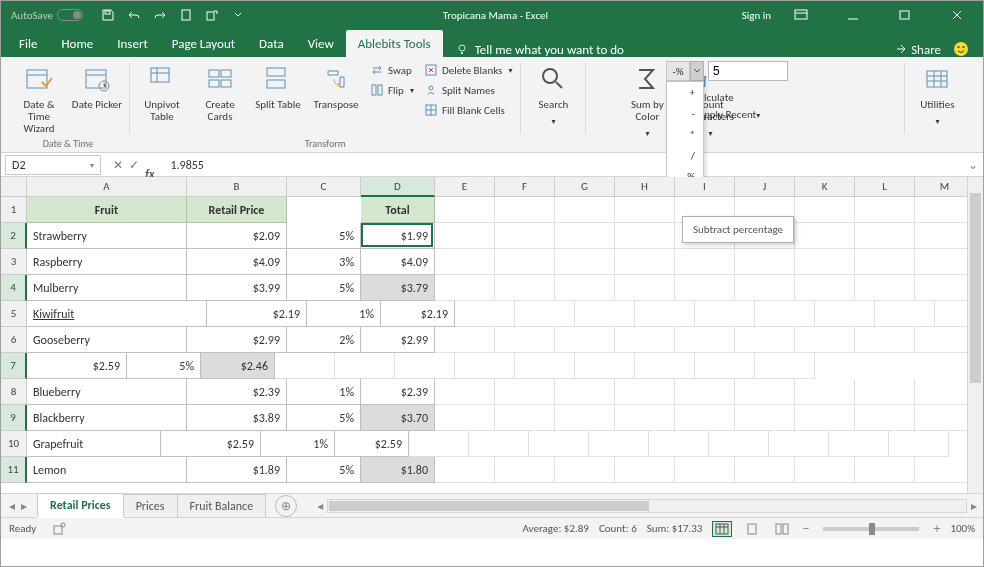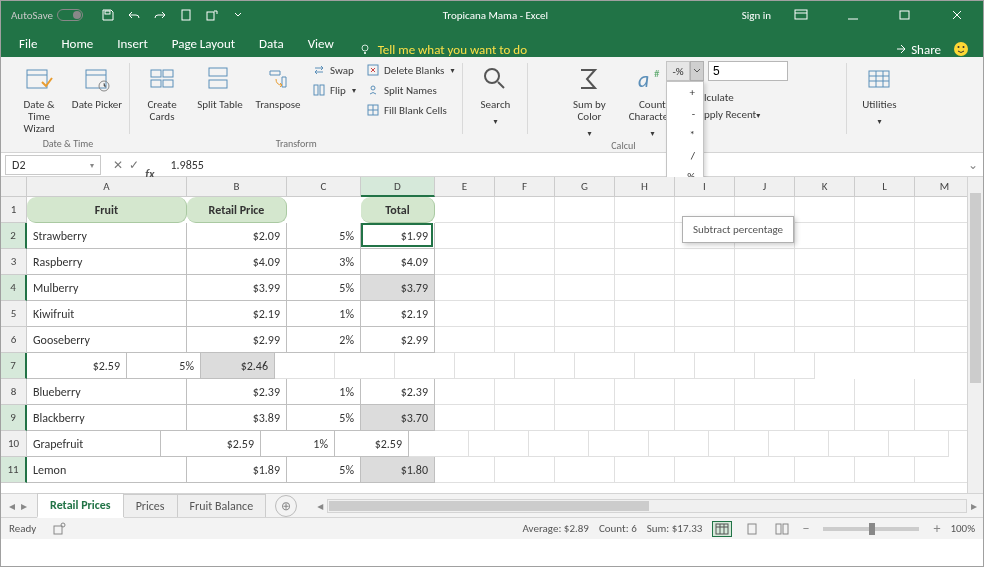--- a/index.html
+++ b/index.html
@@ -14,21 +14,21 @@
 .qat-btn { width: 22px; height: 22px; display: flex; align-items: center; justify-content: center; color: #fff; }
 .title-center { flex: 1; text-align: center; }
 .title-right { display: flex; align-items: center; gap: 8px; }
 .title-right .win-btn { width: 44px; height: 28px; display: flex; align-items: center; justify-content: center; color: #fff; }
 svg { display: block; }
 
 
 .menu { height: 28px; background: #217346; display: flex; align-items: flex-end; padding: 0 6px; gap: 0; color: #fff; font-size: 13px; }
 .menu-item { padding: 6px 12px; cursor: pointer; }
 .menu-item.active { background: #f3f3f3; color: #217346; border-radius: 2px 2px 0 0; }
-.tell-me { display: flex; align-items: center; gap: 6px; color: #fde047; margin-left: 12px; }
+.tell-me { display: flex; align-items: center; gap: 6px; color: #ffffff; margin-left: 12px; }
 .share-area { margin-left: auto; display: flex; align-items: center; gap: 12px; padding-right: 8px; }
 
 
 .ribbon { height: 96px; background: #f3f3f3; border-bottom: 1px solid #d4d4d4; display: flex; padding: 4px 6px 0 6px; position: relative; }
 .group { display: flex; flex-direction: column; align-items: center; padding: 0 6px; }
 .group-sep { width: 1px; background: #d9d9d9; margin: 2px 0 18px 0; }
 .group-body { display: flex; align-items: flex-start; gap: 6px; flex: 1; }
 .group-label { font-size: 10px; color: #6e6e6e; margin-top: auto; padding-bottom: 2px; }
 .big-btn { display: flex; flex-direction: column; align-items: center; justify-content: flex-start; width: 52px; padding-top: 2px; gap: 4px; font-size: 11px; text-align: center; line-height: 12px; color: #3b3b3b; }
 .big-btn .icon-box { width: 32px; height: 32px; display: flex; align-items: center; justify-content: center; }
@@ -58,21 +58,21 @@
 .corner { position: absolute; top: 0; left: 0; width: 26px; height: 20px; background: #f0f0f0; border-right: 1px solid #ccc; border-bottom: 1px solid #ccc; }
 .col-headers { position: absolute; top: 0; left: 26px; height: 20px; display: flex; }
 .col-h { background: #f0f0f0; border-right: 1px solid #ccc; border-bottom: 1px solid #ccc; display: flex; align-items: center; justify-content: center; font-size: 11px; color: #444; }
 .col-h.active { background: #d6e9da; border-bottom: 2px solid #217346; }
 .row-headers { position: absolute; top: 20px; left: 0; width: 26px; }
 .row-h { height: 26px; background: #f0f0f0; border-right: 1px solid #ccc; border-bottom: 1px solid #ccc; display: flex; align-items: center; justify-content: center; font-size: 11px; color: #444; }
 .row-h.active { background: #d6e9da; border-right: 2px solid #217346; }
 .cells { position: absolute; top: 20px; left: 26px; }
 .row { display: flex; height: 26px; }
 .cell { border-right: 1px solid #e0e0e0; border-bottom: 1px solid #e0e0e0; padding: 0 6px; display: flex; align-items: center; font-size: 12px; background: #fff; }
-.cell.header-cell { background: #d4e7ce; font-weight: bold; justify-content: center; border-right: 1px solid #aac9a2; border-bottom: 1px solid #aac9a2; border-radius: 9px; }
+.cell.header-cell { background: #d4e7ce; font-weight: bold; justify-content: center; border-right: 1px solid #aac9a2; border-bottom: 1px solid #aac9a2; }
 .cell.data-border { border-right: 1px solid #bfbfbf; border-bottom: 1px solid #bfbfbf; }
 .cell.num { justify-content: flex-end; }
 .cell.sel { background: #dcdcdc; }
 .active-cell-ring { position: absolute; border: 2px solid #217346; pointer-events: none; }
 .vscroll { position: absolute; top: 0; right: 0; width: 16px; bottom: 0; background: #f0f0f0; border-left: 1px solid #d4d4d4; }
 .vscroll-thumb { position: absolute; top: 16px; left: 2px; right: 2px; height: 190px; background: #ccc; }
 
 
 .tab-bar { height: 24px; background: #f3f3f3; border-top: 1px solid #d4d4d4; display: flex; align-items: center; padding: 0 6px; font-size: 12px; }
 .tab-nav { display: flex; gap: 2px; color: #888; margin-right: 8px; }
@@ -161,20 +161,21 @@
   </div>
 </div>
 
 <div class="menu">
   <div class="menu-item">File</div>
   <div class="menu-item">Home</div>
   <div class="menu-item">Insert</div>
   <div class="menu-item">Page Layout</div>
   <div class="menu-item">Data</div>
   <div class="menu-item">View</div>
+  <div class="menu-item active">Ablebits Tools</div>
   <div class="tell-me">
     <svg width="14" height="14" viewBox="0 0 14 14">
         <circle cx="7" cy="5" r="3" fill="none" stroke="#cfe5d9"></circle>
         <path d="M6 9h2v2H6z" fill="#cfe5d9"></path>
       </svg>
     <span>Tell me what you want to do</span>
   </div>
   <div class="share-area">
     <span style="display:flex;align-items:center;gap:4px;">
       <svg width="14" height="14" viewBox="0 0 14 14">
@@ -217,20 +218,29 @@
           </span>
         <span>Date Picker</span>
       </div>
     </div>
     <div class="group-label">Date &amp; Time</div>
   </div>
   <div class="group-sep"></div>
 
   <div class="group">
     <div class="group-body">
+      <div class="big-btn">
+        <span class="icon-box">
+            <svg width="28" height="28" viewBox="0 0 28 28">
+              <rect x="3" y="3" width="18" height="14" fill="none" stroke="#5b8fb9"></rect>
+              <path d="M3 8h18M9 3v14" stroke="#5b8fb9"></path>
+            </svg>
+          </span>
+        <span>Unpivot Table</span>
+      </div>
       <div class="big-btn">
         <span class="icon-box">
             <svg width="28" height="28" viewBox="0 0 28 28">
               <rect x="3" y="5" width="10" height="7" fill="none" stroke="#5b8fb9"></rect>
               <rect x="15" y="5" width="10" height="7" fill="none" stroke="#5b8fb9"></rect>
               <rect x="3" y="15" width="10" height="7" fill="none" stroke="#5b8fb9"></rect>
               <rect x="15" y="15" width="10" height="7" fill="none" stroke="#5b8fb9"></rect>
             </svg>
           </span>
         <span>Create Cards</span>
@@ -483,21 +493,21 @@
         <div class="cell" style="width: 60px;"></div>
         <div class="cell" style="width: 60px;"></div>
         <div class="cell" style="width: 60px;"></div>
         <div class="cell" style="width: 60px;"></div>
         <div class="cell" style="width: 60px;"></div>
         <div class="cell" style="width: 60px;"></div>
         <div class="cell" style="width: 60px;"></div>
         <div class="cell" style="width: 60px;"></div>
       </div>
       <div class="row">
-        <div class="cell data-border" style="width: 160px;">Kiwifruit</div>
+        <div class="cell data-border" style="width: 180px; text-decoration: underline;">Kiwifruit</div>
         <div class="cell data-border num" style="width: 100px;">$2.19</div>
         <div class="cell data-border num" style="width: 74px;">1%</div>
         <div class="cell data-border num" style="width: 74px;">$2.19</div>
         <div class="cell" style="width: 60px;"></div>
         <div class="cell" style="width: 60px;"></div>
         <div class="cell" style="width: 60px;"></div>
         <div class="cell" style="width: 60px;"></div>
         <div class="cell" style="width: 60px;"></div>
         <div class="cell" style="width: 60px;"></div>
         <div class="cell" style="width: 60px;"></div>

